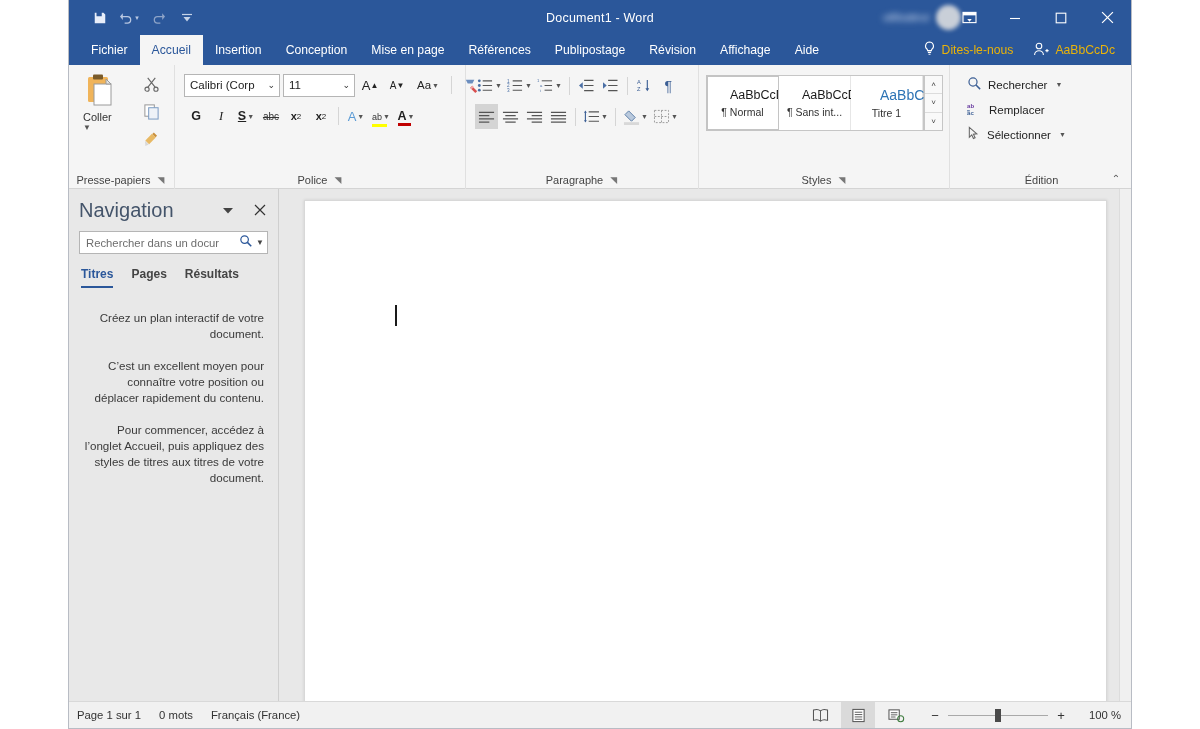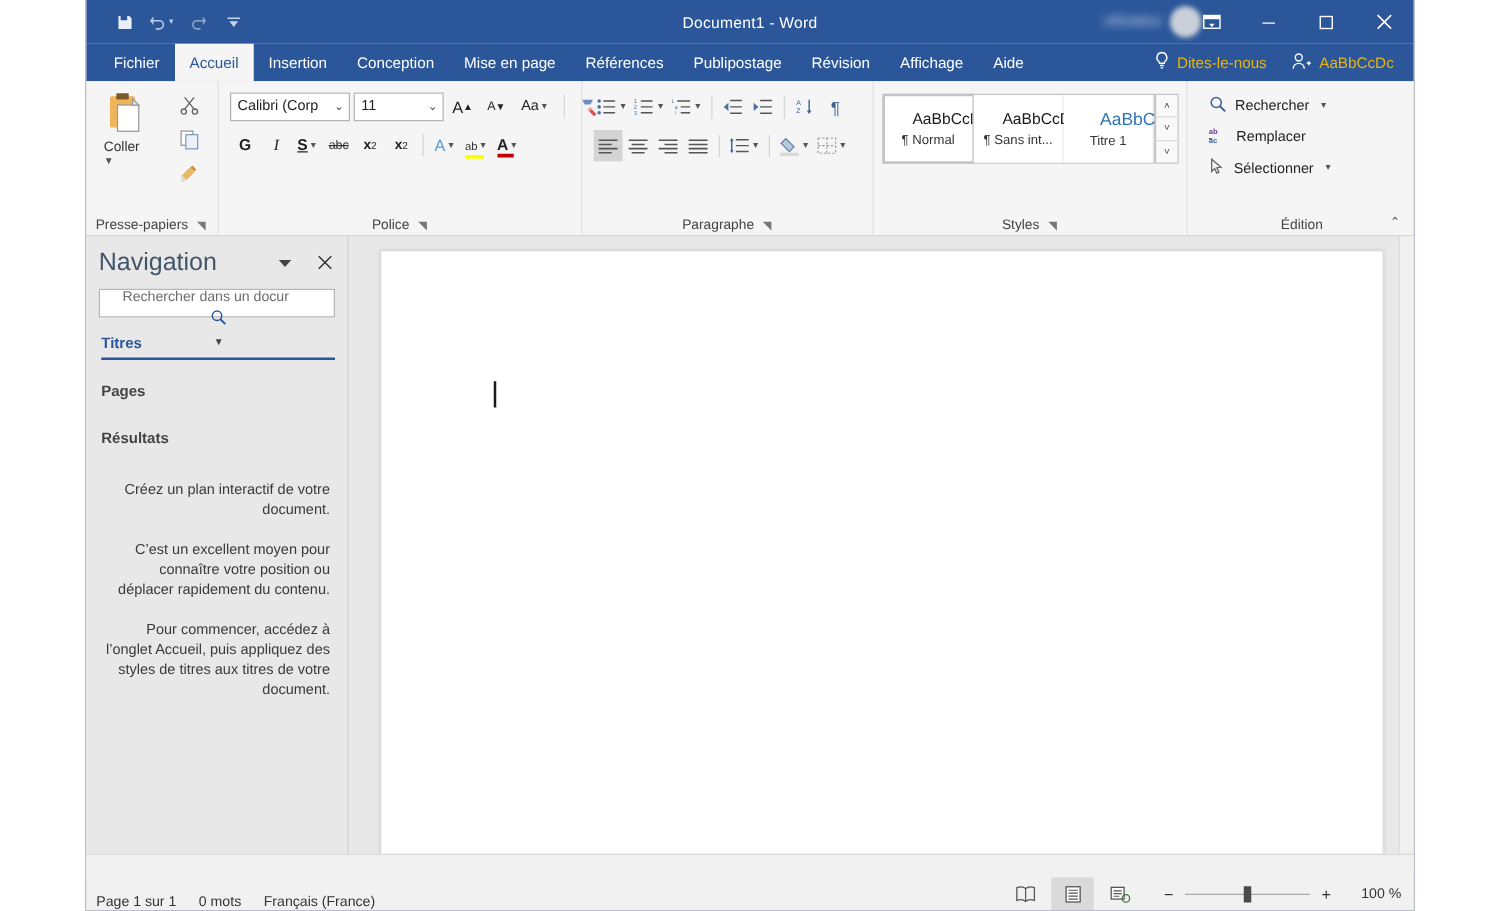--- a/index.html
+++ b/index.html
@@ -215,31 +215,31 @@
   }
   .nav-title { font-size: 20px; color: #44546a; font-weight: normal; flex: 1; }
   .nav-icon-btn {
     width: 20px; height: 20px;
     display: flex; align-items: center; justify-content: center;
     color: #444; font-size: 11px;
   }
   .nav-search-wrap { padding: 0 10px; }
   .nav-search {
     height: 23px; background: #fff; border: 1px solid #b5b5b5;
-    display: flex; align-items: center; padding: 0 3px 0 6px; gap: 3px; flex-direction: column;
+    display: flex; align-items: center; padding: 0 3px 0 6px; gap: 3px;
   }
   .nav-search input {
     flex: 1; border: none; outline: none; font-size: 11.3px;
     color: #555; background: transparent;
     font-family: "Liberation Sans", sans-serif;
     min-width: 0;
   }
   .nav-search input::placeholder { color: #6d6d6d; }
   .nav-tabs {
-    display: flex; gap: 18px; padding: 13px 10px 0 12px; flex-direction: column;
+    display: flex; gap: 18px; padding: 13px 10px 0 12px;
   }
   .nav-tab {
     font-size: 12px; color: #444; padding-bottom: 5px; font-weight: bold;
   }
   .nav-tab.active { color: #2b579a; font-weight: bold; border-bottom: 2px solid #2b579a; }
   .nav-body { padding: 22px 14px 0 12px; text-align: right; }
   .nav-p {
     font-size: 11.6px; color: #3a3a3a; line-height: 1.38;
     margin-bottom: 16px;
   }
@@ -260,23 +260,23 @@
     width: 1.6px; height: 21px; background: #1a1a1a;
   }
   .docscroll {
     position: absolute; right: 0; top: 0; width: 12px; bottom: 0;
     background: #f0f0f0; border-left: 1px solid #dcdcdc;
   }
 
   
   .statusbar {
     position: absolute; left: 0; right: 0; bottom: 0;
-    height: 45px; background: #f1f1f1;
+    height: 27px; background: #f1f1f1;
     border-top: 1px solid #d9d9d9;
-    display: flex; align-items: flex-end;
+    display: flex; align-items: center;
   }
   .st-left { display: flex; align-items: center; gap: 18px; padding-left: 8px; }
   .st-item { font-size: 11.3px; color: #333; white-space: nowrap; }
   .st-right { margin-left: auto; display: flex; align-items: center; padding-right: 10px; gap: 4px; }
   .view-btn {
     width: 34px; height: 26px;
     display: flex; align-items: center; justify-content: center;
   }
   .view-btn.active { background: #dadada; }
   .zoom-wrap { display: flex; align-items: center; gap: 7px; margin-left: 12px; }

